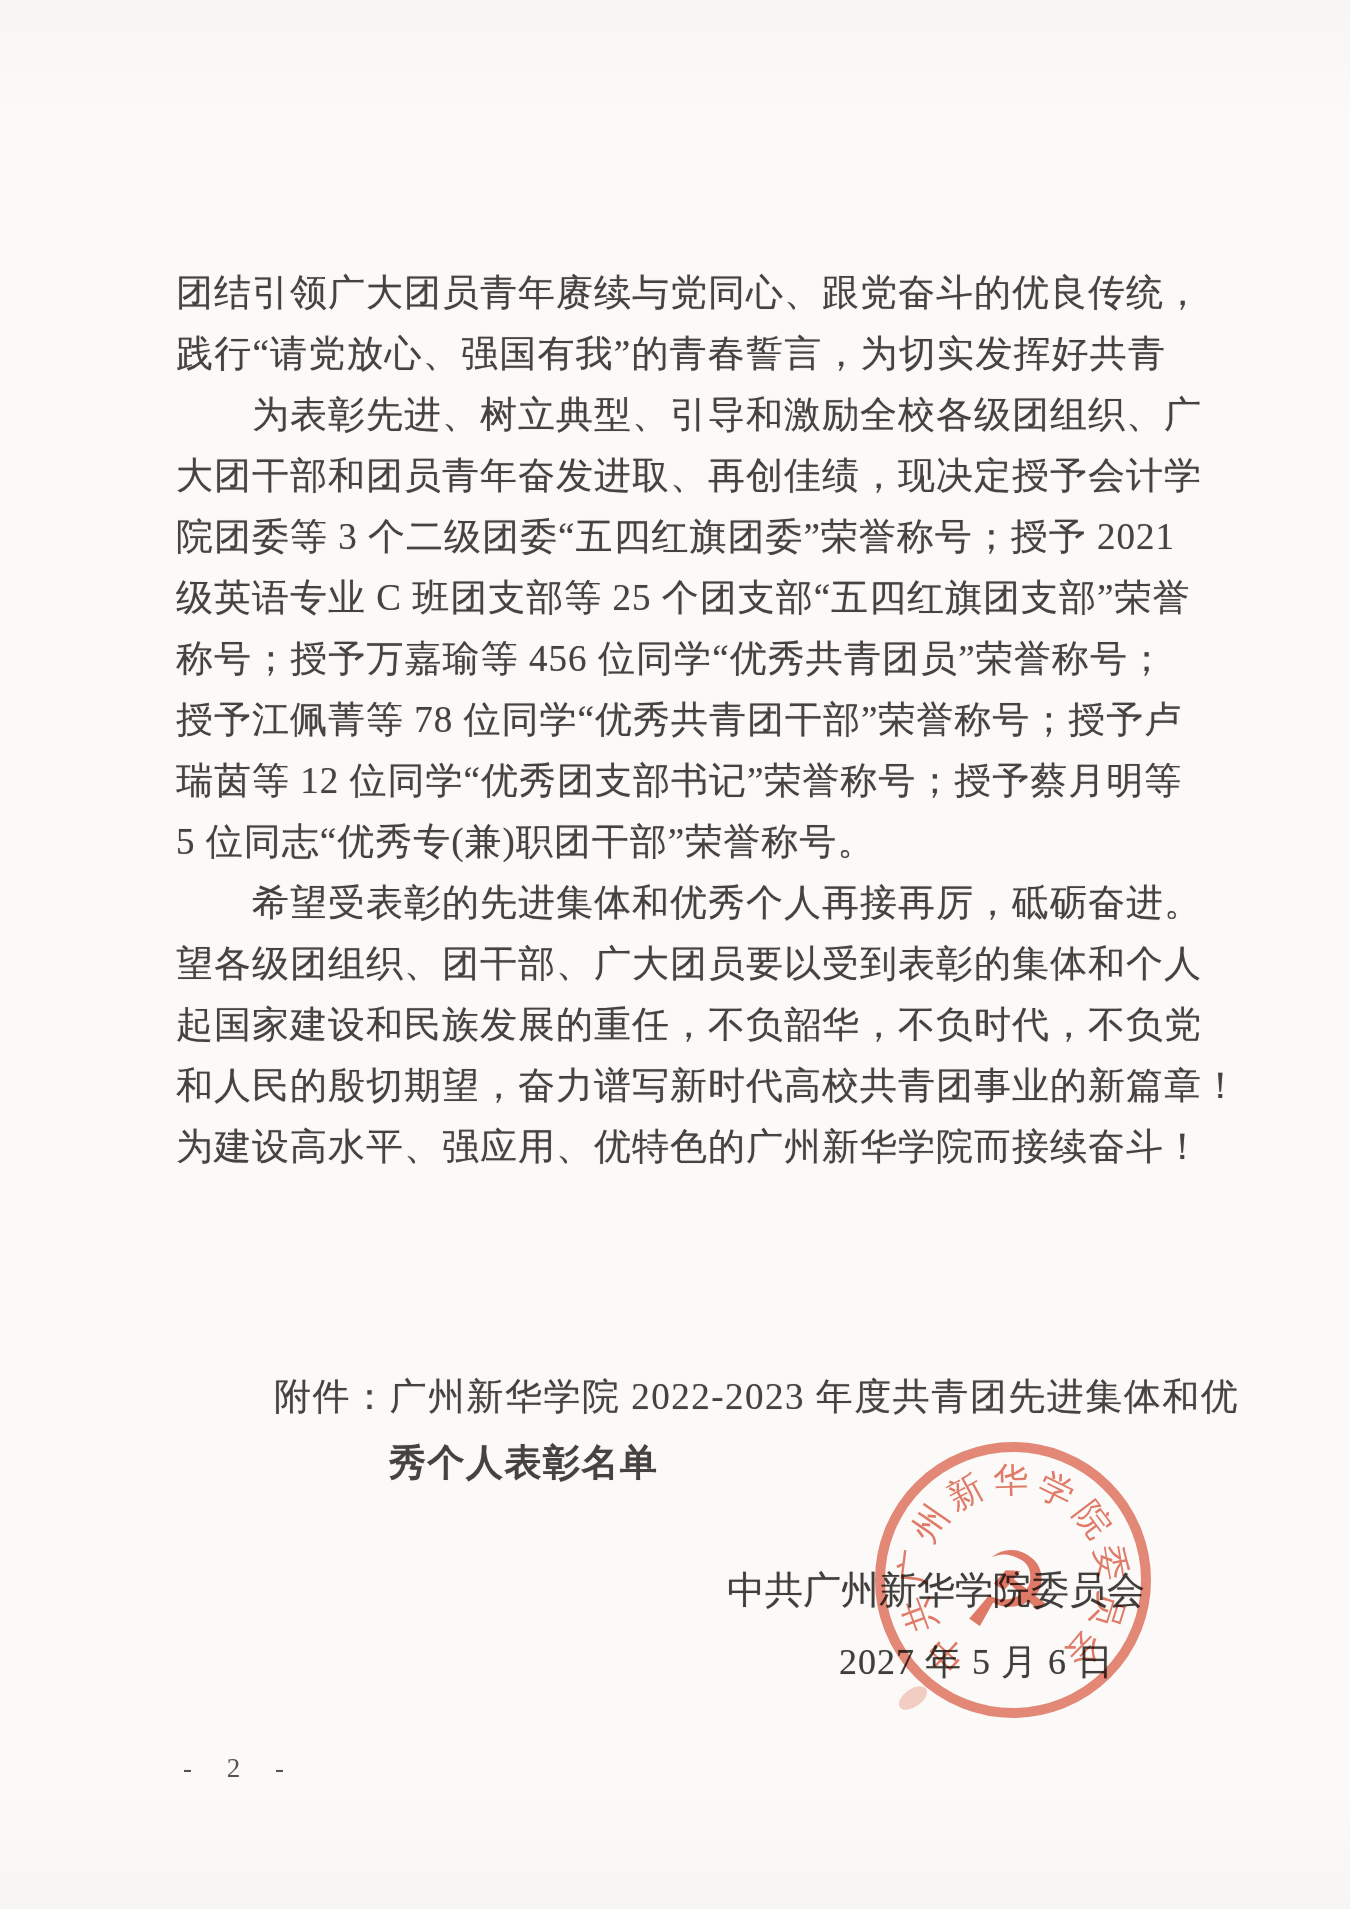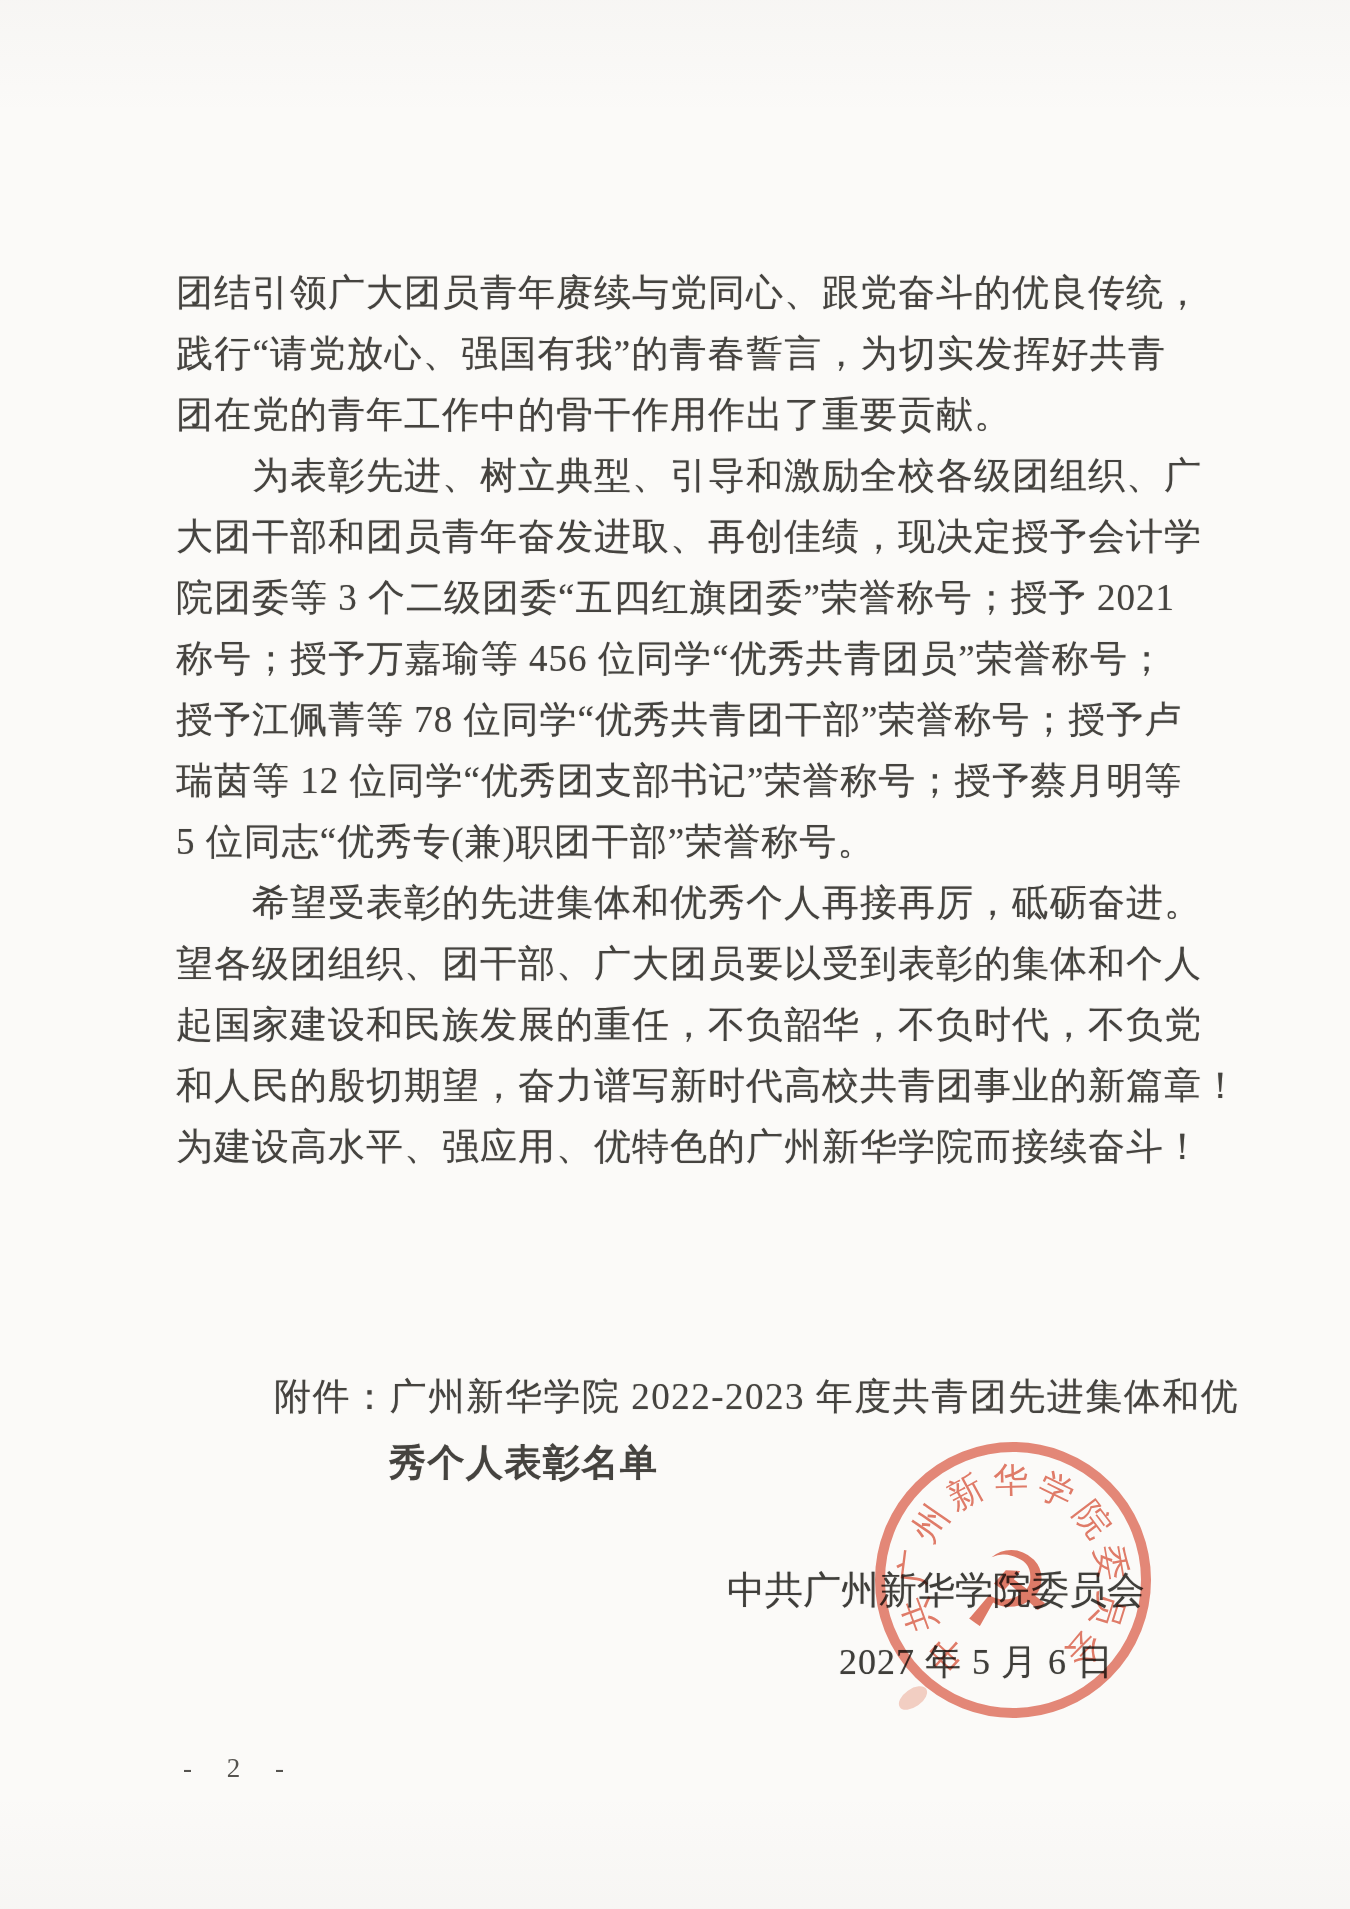--- a/index.html
+++ b/index.html
@@ -51,24 +51,24 @@
   .seal svg{display:block;}
 </style>
 </head>
 <body>
 
 <div class="page">
 
   <div class="body-text">
     <div class="bline">团结引领广大团员青年赓续与党同心、跟党奋斗的优良传统，</div>
     <div class="bline">践行“请党放心、强国有我”的青春誓言，为切实发挥好共青</div>
-    <div class="bline short">团在党的青年工作中的骨干作用作出了重要贡献。</div>
     <div class="bline indent">为表彰先进、树立典型、引导和激励全校各级团组织、广</div>
     <div class="bline">大团干部和团员青年奋发进取、再创佳绩，现决定授予会计学</div>
     <div class="bline">院团委等 3 个二级团委“五四红旗团委”荣誉称号；授予 2021</div>
+    <div class="bline">级英语专业 C 班团支部等 25 个团支部“五四红旗团支部”荣誉</div>
     <div class="bline">称号；授予万嘉瑜等 456 位同学“优秀共青团员”荣誉称号；</div>
     <div class="bline">授予江佩菁等 78 位同学“优秀共青团干部”荣誉称号；授予卢</div>
     <div class="bline">瑞茵等 12 位同学“优秀团支部书记”荣誉称号；授予蔡月明等</div>
     <div class="bline short">5 位同志“优秀专(兼)职团干部”荣誉称号。</div>
     <div class="bline indent">希望受表彰的先进集体和优秀个人再接再厉，砥砺奋进。</div>
     <div class="bline">望各级团组织、团干部、广大团员要以受到表彰的集体和个人</div>
     <div class="bline">起国家建设和民族发展的重任，不负韶华，不负时代，不负党</div>
     <div class="bline">和人民的殷切期望，奋力谱写新时代高校共青团事业的新篇章！</div>
     <div class="bline">为建设高水平、强应用、优特色的广州新华学院而接续奋斗！</div>
   </div>

